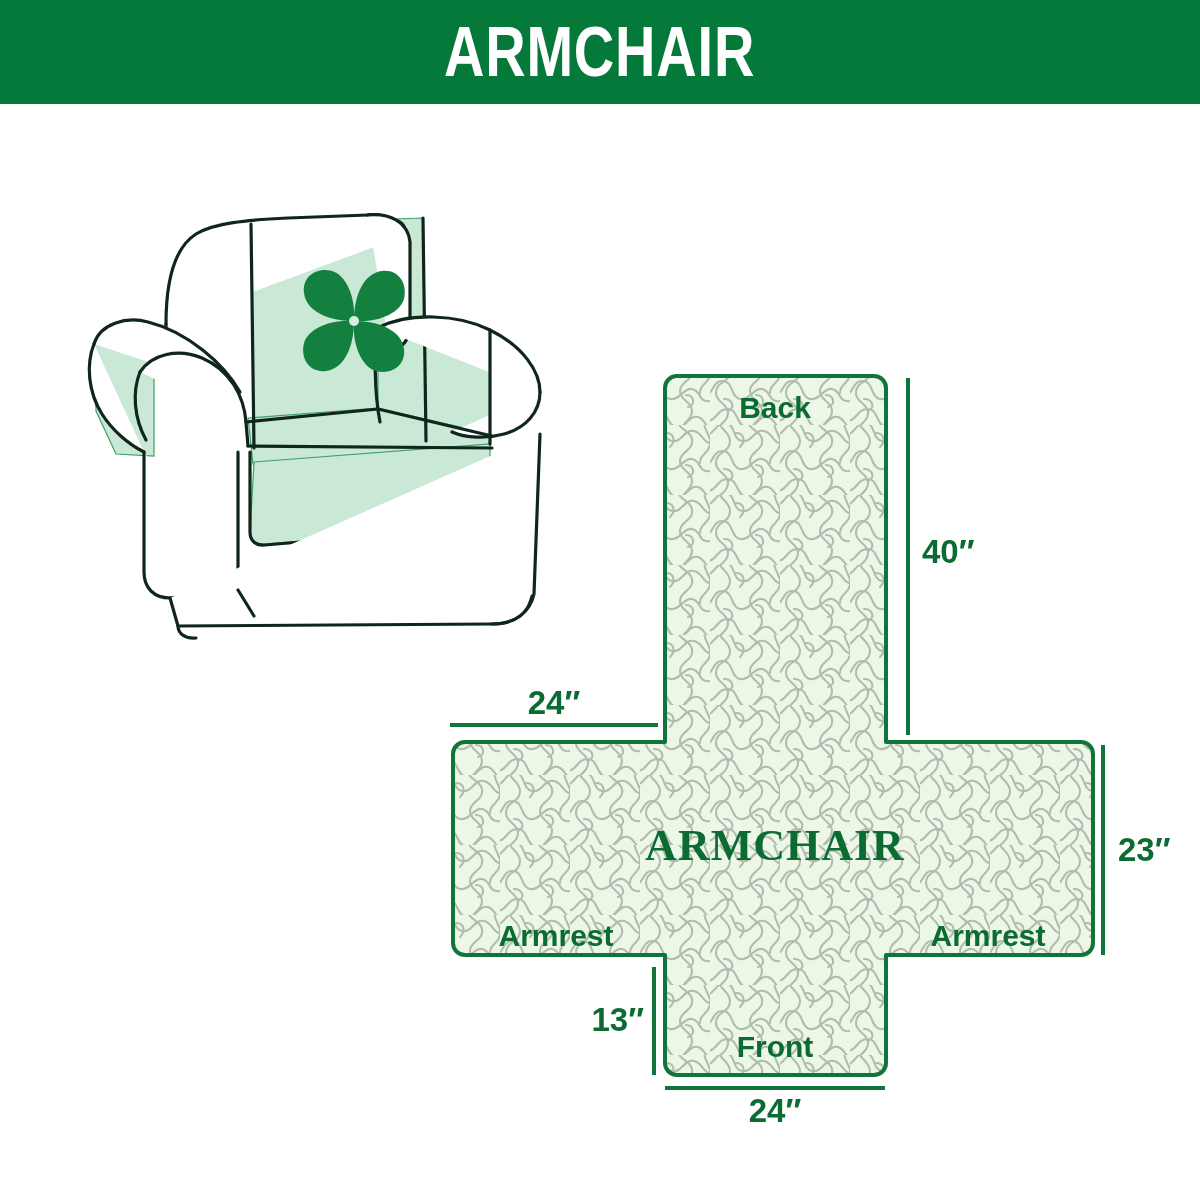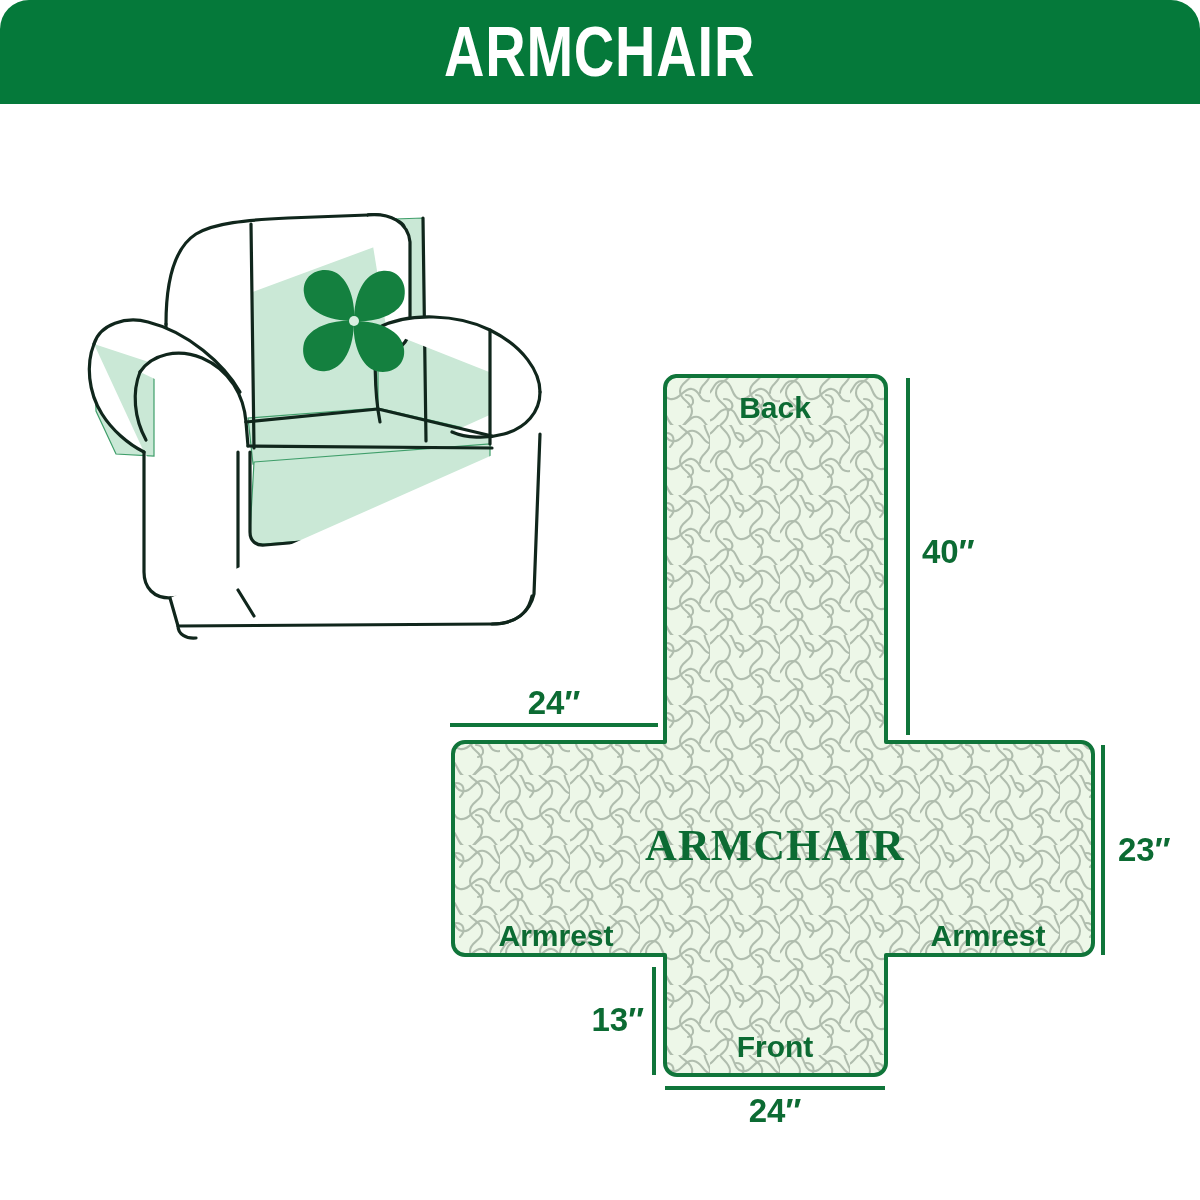--- a/index.html
+++ b/index.html
@@ -11,21 +11,20 @@
   }
   body {
     font-family: "Liberation Sans", sans-serif;
   }
   #page {
     position: relative;
     width: 1200px;
     height: 1200px;
     background: #ffffff;
     overflow: hidden;
-    border-radius: 29px;
   }
 
   
   #header-banner {
     position: absolute;
     left: 0;
     top: 0;
     width: 1200px;
     height: 104px;
     background: #05793A;

